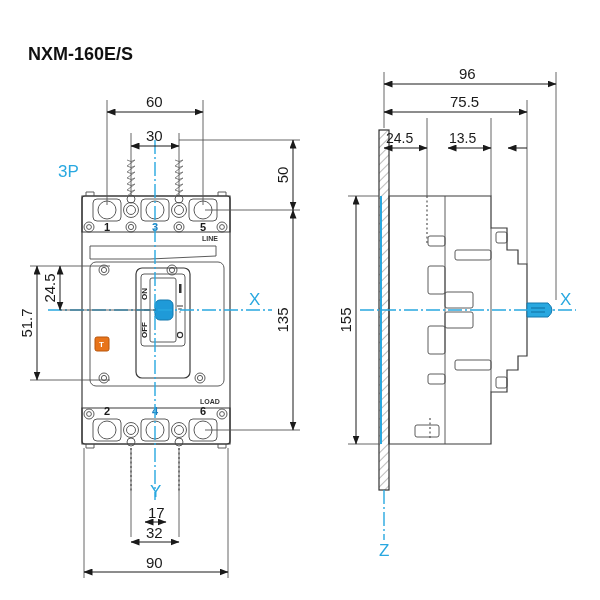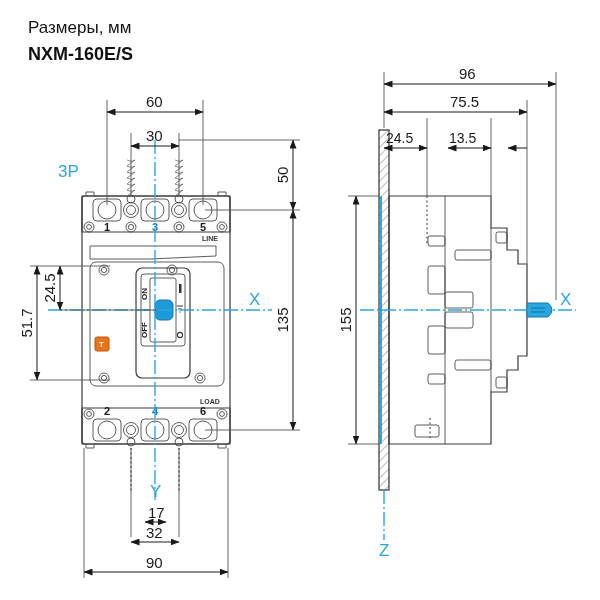--- a/index.html
+++ b/index.html
@@ -26,21 +26,20 @@
   .centerline{stroke:#29a8e0;stroke-width:1.4;fill:none;stroke-dasharray:14 3 2 3;}
   .bodyline{stroke:#3a3a3a;stroke-width:1.2;fill:none;}
   .thinline{stroke:#4a4a4a;stroke-width:0.9;fill:none;}
   .screwline{stroke:#777;stroke-width:0.9;fill:none;}
 </style>
 </head>
 <body>
 
 <div id="root">
 
-  <div class="title1">Размеры, мм</div>
   <div class="title2">NXM-160E/S</div>
 
   <svg width="600" height="600" viewBox="0 0 600 600">
 
     <defs>
       <marker id="ar" markerWidth="9" markerHeight="7" refX="8.5" refY="3.5" orient="auto">
         <polygon points="0,0 9,3.5 0,7" fill="#1a1a1a"></polygon>
       </marker>
       <marker id="arS" markerWidth="9" markerHeight="7" refX="0.5" refY="3.5" orient="auto">
         <polygon points="9,0 0,3.5 9,7" fill="#1a1a1a"></polygon>

